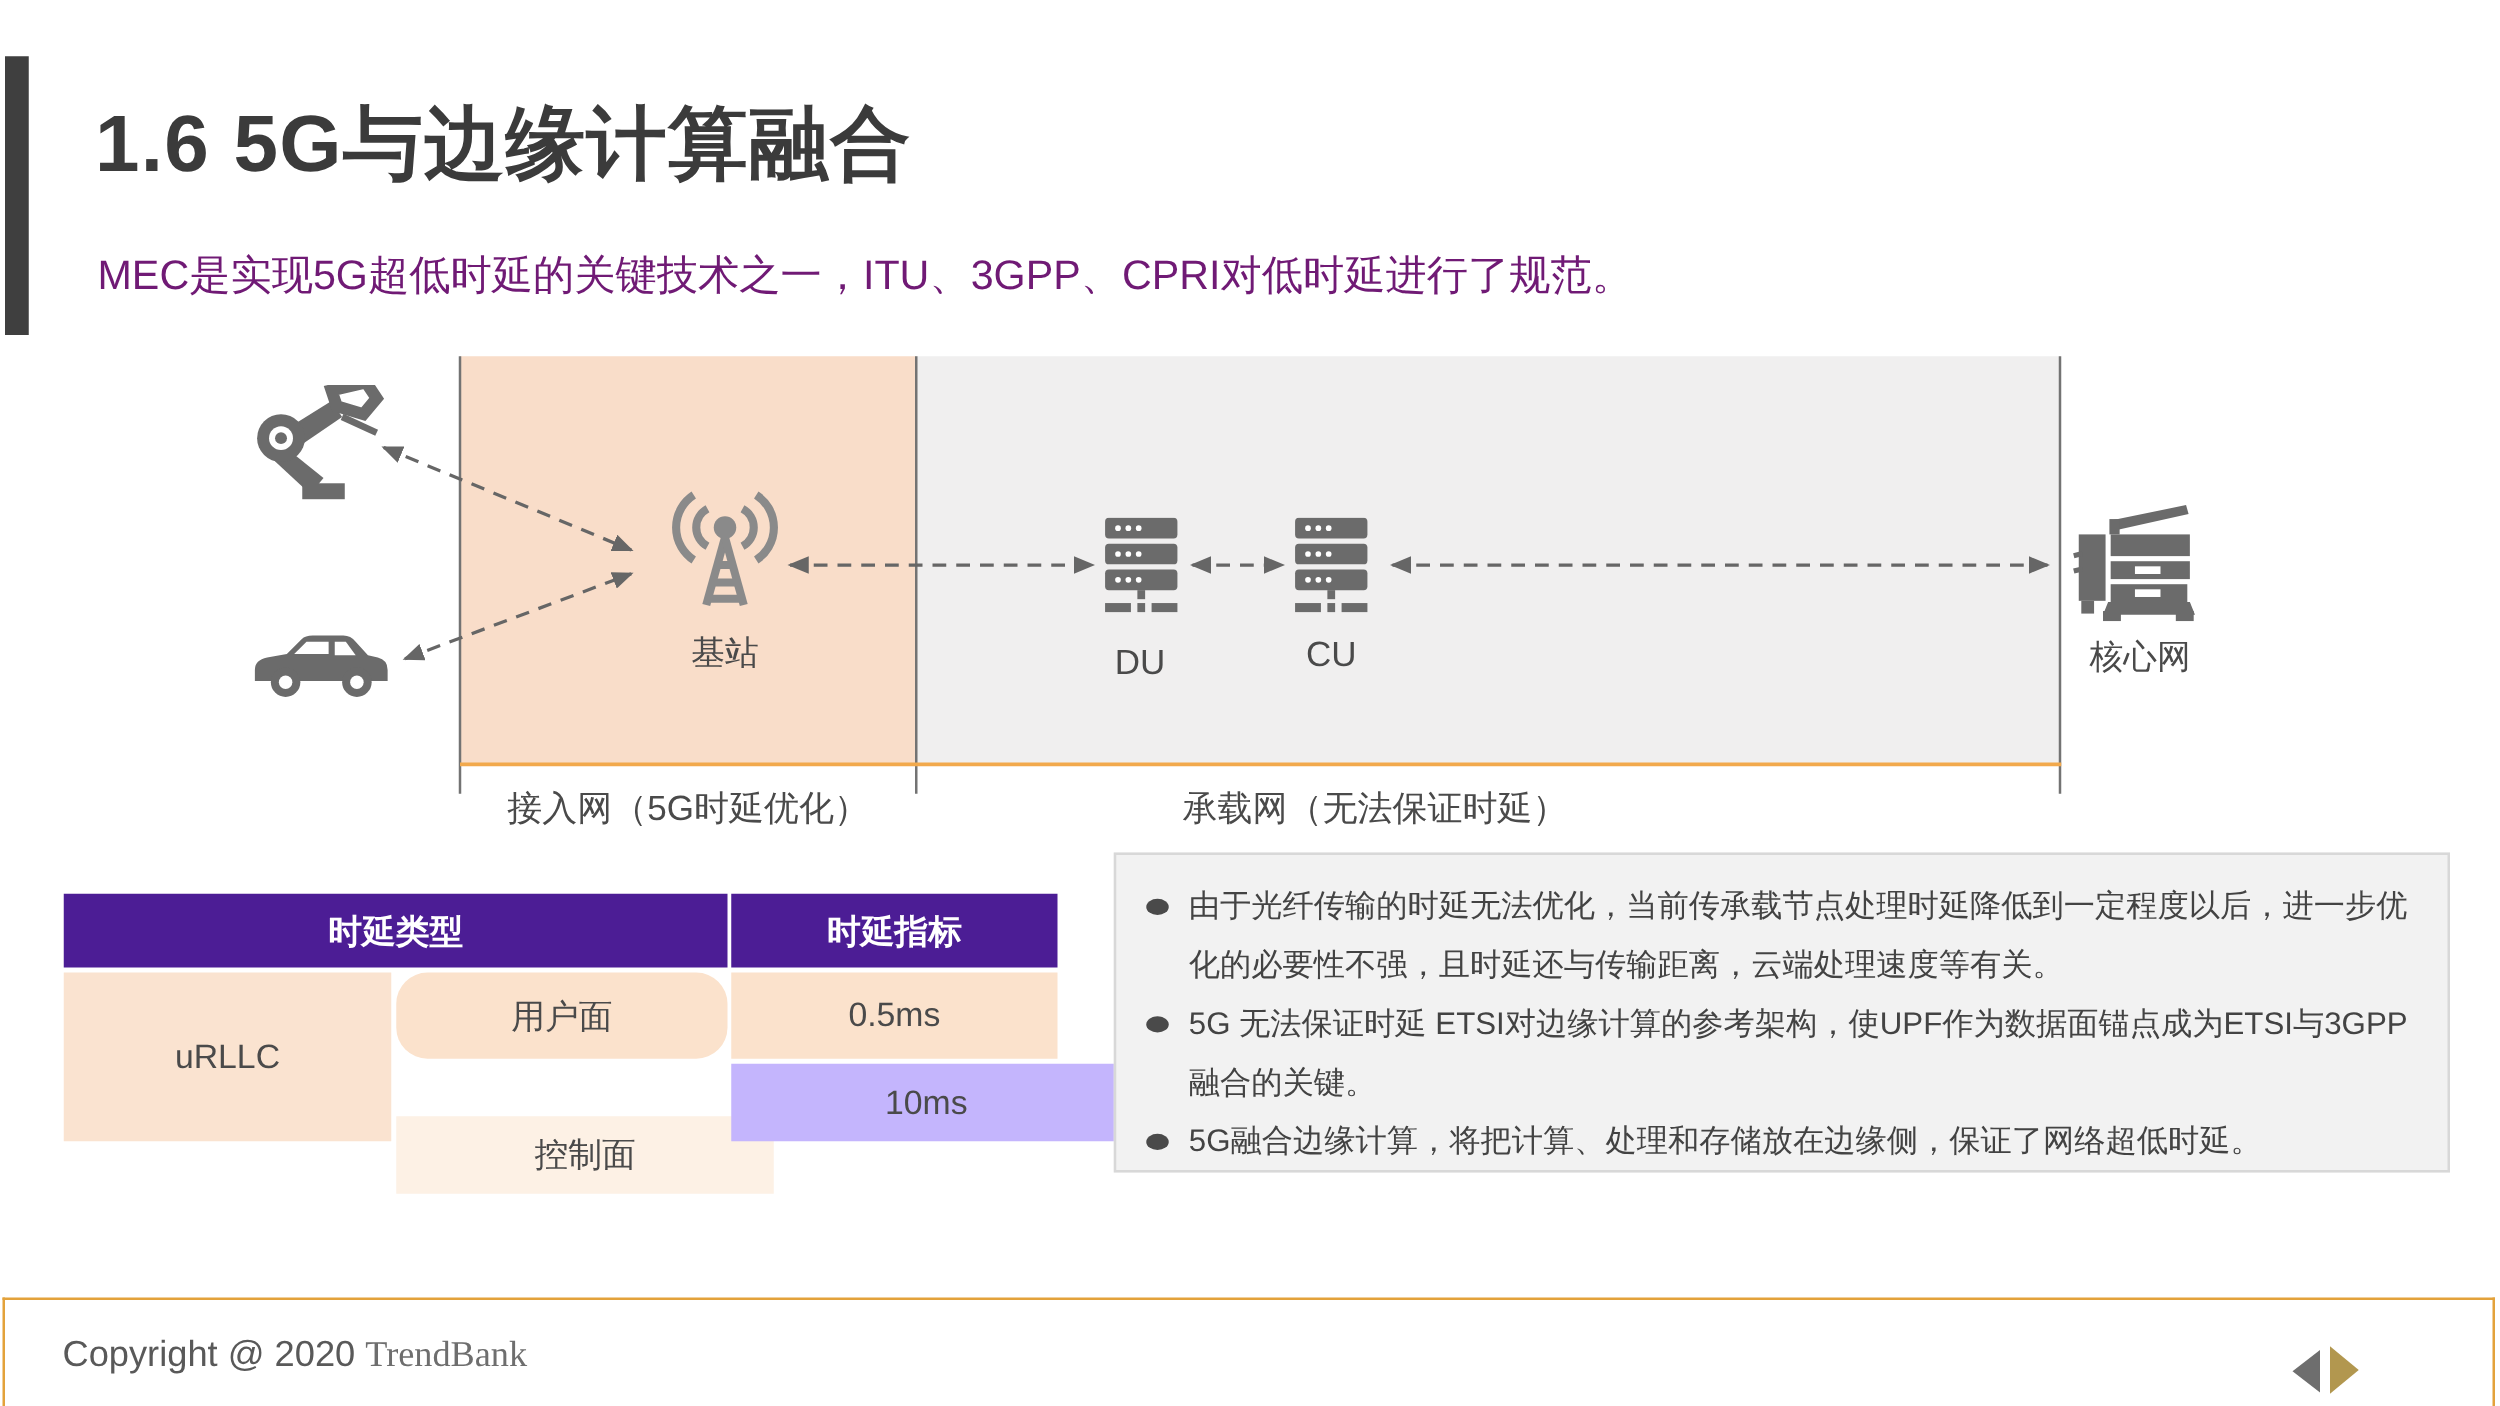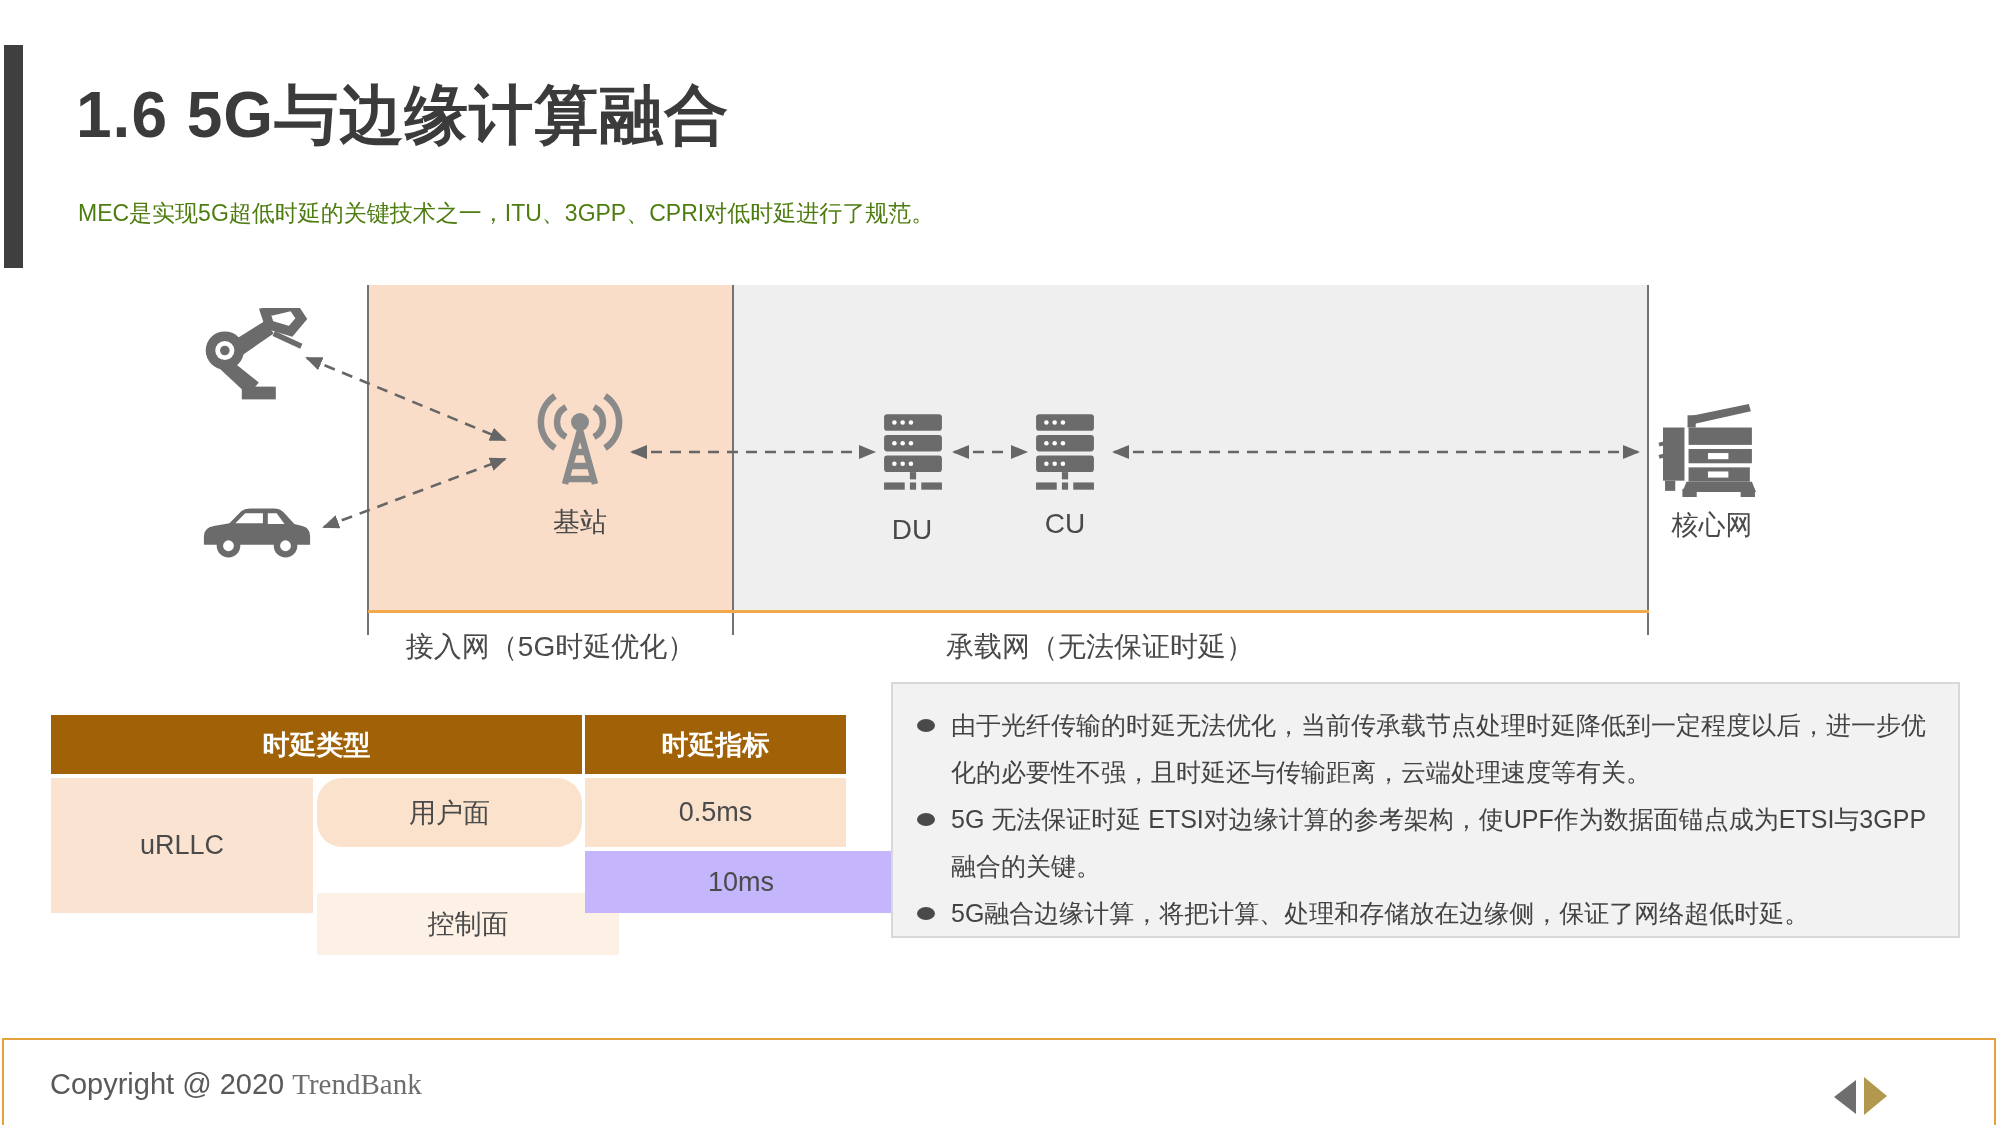--- a/index.html
+++ b/index.html
@@ -2,21 +2,21 @@
 <html><head>
 <meta charset="utf-8">
 <style>
   html,body{margin:0;padding:0;}
   body{font-family:"Liberation Sans","DejaVu Sans",sans-serif;background:#ffffff;}
   .slide{position:relative;width:2000px;height:1125px;background:#ffffff;overflow:hidden;}
 
   
   .title-bar{position:absolute;left:4px;top:45px;width:19px;height:223px;background:#3F3F3F;}
   .page-title{position:absolute;left:76px;top:72px;font-size:64px;font-weight:700;color:#3B3B3B;letter-spacing:1px;white-space:nowrap;}
-  .page-subtitle{position:absolute;left:78px;top:198px;font-size:23px;color:#4d7c0f;white-space:nowrap;}
+  .page-subtitle{position:absolute;left:78px;top:198px;font-size:33px;color:#701a75;white-space:nowrap;}
 
   
   .zone{position:absolute;top:285px;height:327px;}
   .zone.access{left:368px;width:365px;background:#F9DDC9;}
   .zone.transport{left:733px;width:915px;background:#F0EFEF;}
   .vline{position:absolute;top:285px;width:2px;height:350px;background:#737373;}
   .vline.l1{left:367px;}
   .vline.l2{left:732px;}
   .vline.l3{left:1647px;}
   .hline-orange{position:absolute;left:368px;top:610px;width:1281px;height:3px;background:#F2A94C;}
@@ -28,21 +28,21 @@
   .lbl-bs{left:520px;top:504px;font-size:27px;}
   .lbl-du{left:852px;top:514px;font-size:28px;}
   .lbl-cu{left:1005px;top:508px;font-size:28px;}
   .lbl-core{left:1652px;top:507px;font-size:27px;}
 
   .icon-abs{position:absolute;}
   .arrows-overlay{position:absolute;left:0;top:0;width:2000px;height:1125px;pointer-events:none;}
 
   
   .tbl-cell{position:absolute;display:flex;align-items:center;justify-content:center;font-size:27px;color:#4A4A4A;}
-  .tbl-head{background:#a16207;color:#ffffff;font-weight:700;}
+  .tbl-head{background:#4c1d95;color:#ffffff;font-weight:700;}
   .h1{left:51px;top:715px;width:531px;height:59px;}
   .h2{left:585px;top:715px;width:261px;height:59px;text-align:right;}
   .c-urllc{left:51px;top:778px;width:262px;height:135px;background:#FAE3D0;}
   .c-r1a{left:317px;top:778px;width:265px;height:69px;background:#FBE2CC;border-radius:25px;}
   .c-r1b{left:585px;top:778px;width:261px;height:69px;background:#FBE2CC;}
   .c-r2a{left:317px;top:893px;width:302px;height:62px;background:#FDF1E5;}
   .c-r2b{left:585px;top:851px;width:312px;height:62px;background:#c4b5fd;}
 
   
   .bullet-box{position:absolute;left:891px;top:682px;width:1069px;height:256px;background:#F2F2F2;border:2px solid #D8D8D8;box-sizing:border-box;padding:18px 22px 0 16px;}

